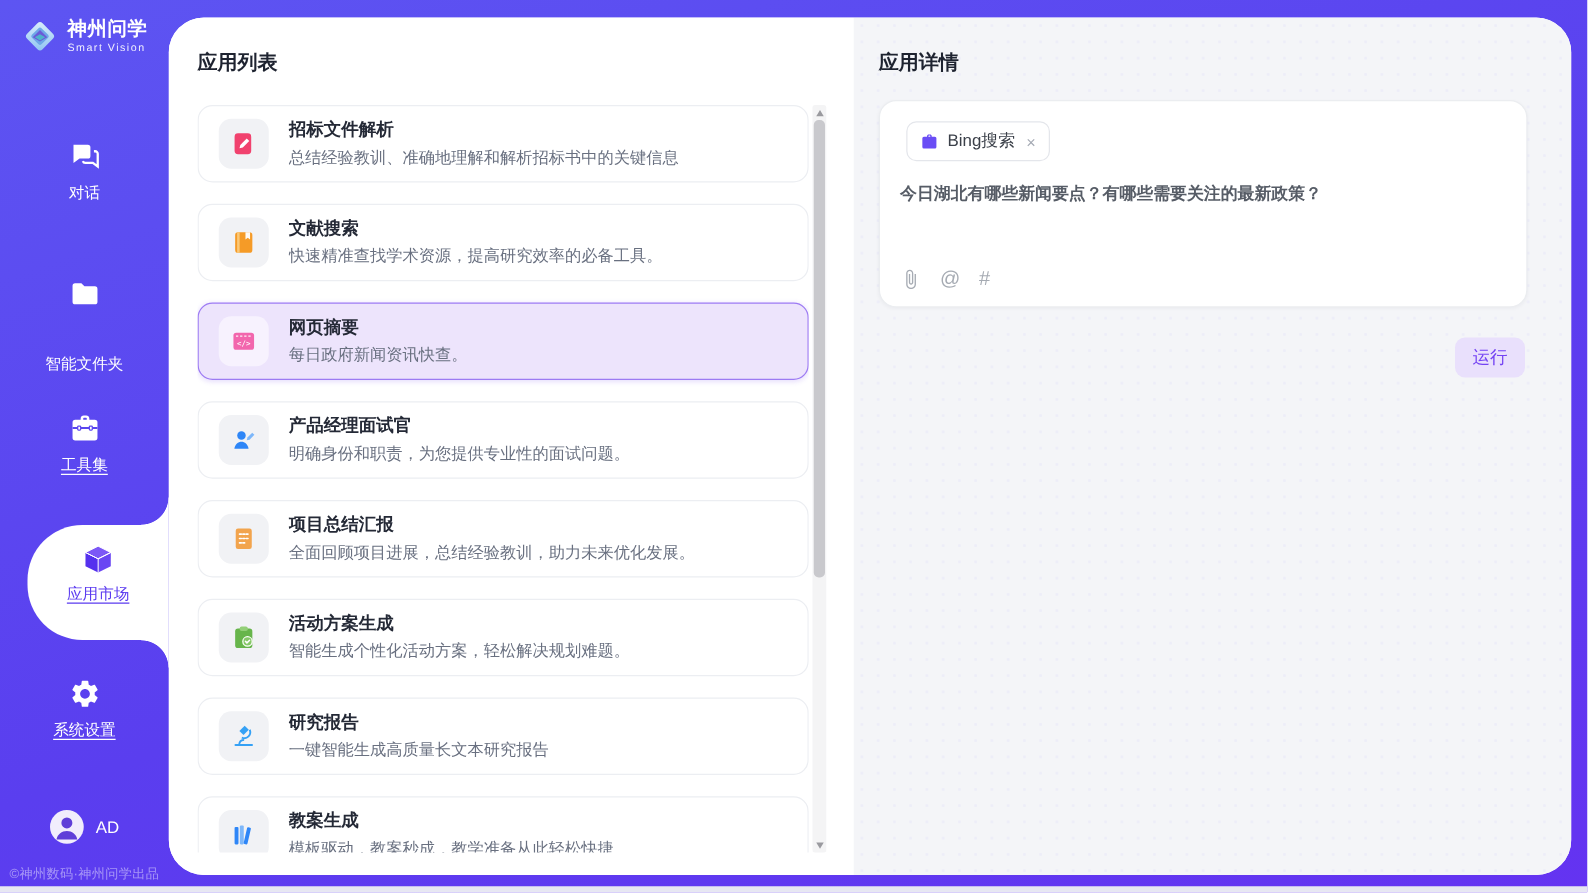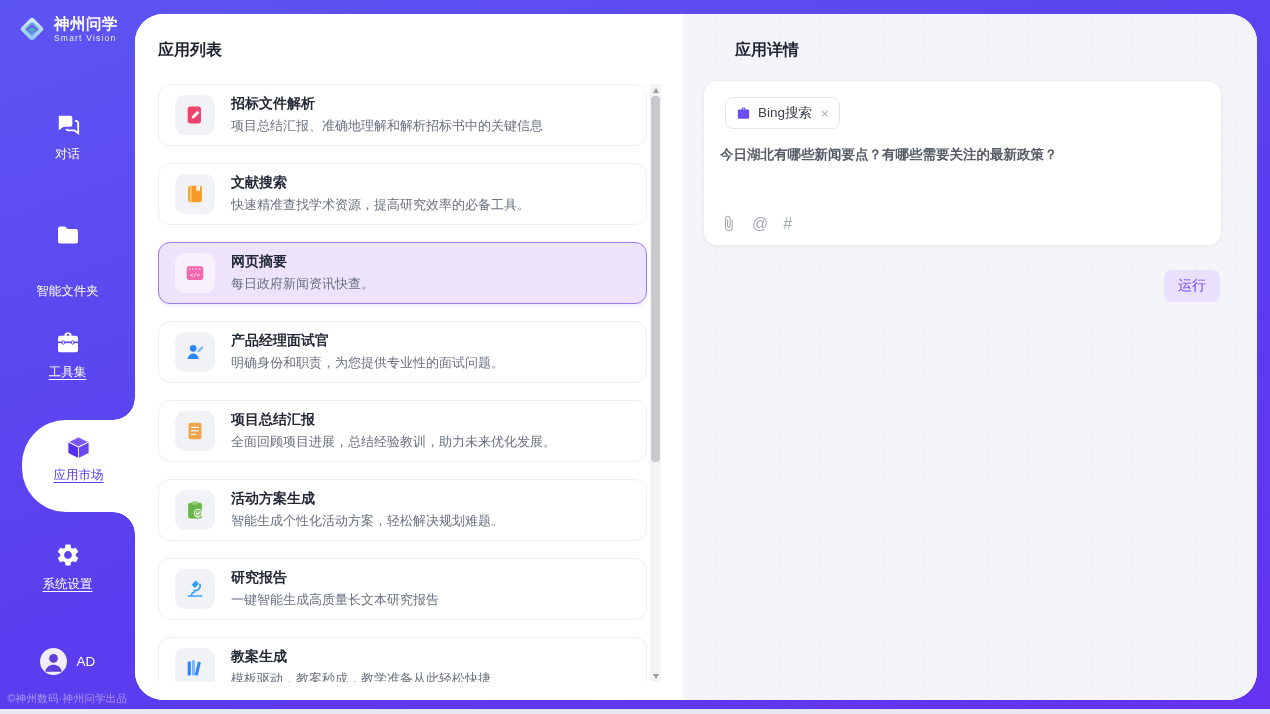--- a/index.html
+++ b/index.html
@@ -60,21 +60,21 @@
   .scrollbar { position:absolute; left:515px; top:70px; width:11px; height:598px; background:#f4f4f5; border-radius:2px; }
   .scroll-arrow { position:absolute; left:0; width:11px; height:10px; display:flex; align-items:center; justify-content:center; cursor:pointer; }
   .scroll-arrow.up { top:1px; } .scroll-arrow.down { bottom:1px; }
   .tri-up { width:0; height:0; border-left:3.5px solid transparent; border-right:3.5px solid transparent; border-bottom:5px solid #9a9a9f; }
   .tri-down { width:0; height:0; border-left:3.5px solid transparent; border-right:3.5px solid transparent; border-top:5px solid #9a9a9f; }
   .scroll-thumb { position:absolute; left:1px; top:12px; width:9px; height:366px; background:#c9c9cd; border-radius:4px; cursor:pointer; }
 
   
   .panel-detail { position:relative; flex:1; height:100%; background:#f4f5f8;
     background-image:radial-gradient(circle, rgba(99,91,255,.05) 1px, transparent 1.3px); background-size:13px 13px; }
-  .panel-detail .panel-title { left:20px; top:26px;margin-left:32px; }
+  .panel-detail .panel-title { left:20px; top:26px; }
   .detail-card { position:absolute; left:20px; top:66px; width:519px; height:166px; background:#fff;
     border:1px solid #ebedf0; border-radius:14px; box-shadow:0 1px 3px rgba(30,30,60,.04); }
   .tool-tag { position:absolute; left:21px; top:16px; height:32px; display:inline-flex; align-items:center; gap:7px;
     border:1px solid #e4e6eb; border-radius:8px; padding:0 10px; background:#fff; cursor:pointer; }
   .tool-tag-label { font-size:13.5px; color:#3b4049; }
   .tag-close { font-size:13px; color:#a6abb5; margin-left:2px; cursor:pointer; }
   .query-text { position:absolute; left:16px; top:64px; right:16px; font-size:13.5px; color:#565c66; line-height:1.5;font-weight:bold; }
   .composer-icons { position:absolute; left:16px; top:134px; display:flex; align-items:center; gap:15px; color:#a6abb3; }
   .composer-icons .glyph { font-size:16px; line-height:1; cursor:pointer; }
   .run-btn { position:absolute; top:256px; right:37px; height:32px; padding:0 14px; background:#e9e0fc;
@@ -193,21 +193,21 @@
 
         <div class="app-card">
           <span class="app-icon-tile">
             <svg width="22" height="22" viewBox="0 0 24 24">
               <rect x="4" y="2.8" width="14.5" height="18.4" rx="3" fill="#f1426e"></rect>
               <path d="M14.6 7.4l2.2 2.2-5.6 5.6-2.9.7.7-2.9z" fill="#fff"></path>
             </svg>
           </span>
           <span class="app-card-text">
             <span class="app-card-name">招标文件解析</span>
-            <span class="app-card-desc">项目总结汇报、准确地理解和解析招标书中的关键信息</span>
+            <span class="app-card-desc">总结经验教训、准确地理解和解析招标书中的关键信息</span>
           </span>
         </div>
 
         <div class="app-card">
           <span class="app-icon-tile">
             <svg width="22" height="22" viewBox="0 0 24 24">
               <rect x="4.5" y="3" width="15" height="18" rx="2.5" fill="#f59b27"></rect>
               <rect x="6.2" y="3" width="2.2" height="18" fill="#fbc877"></rect>
               <path d="M13.5 3h4v6.4l-2-1.6-2 1.6z" fill="#fff" opacity=".95"></path>
             </svg>

